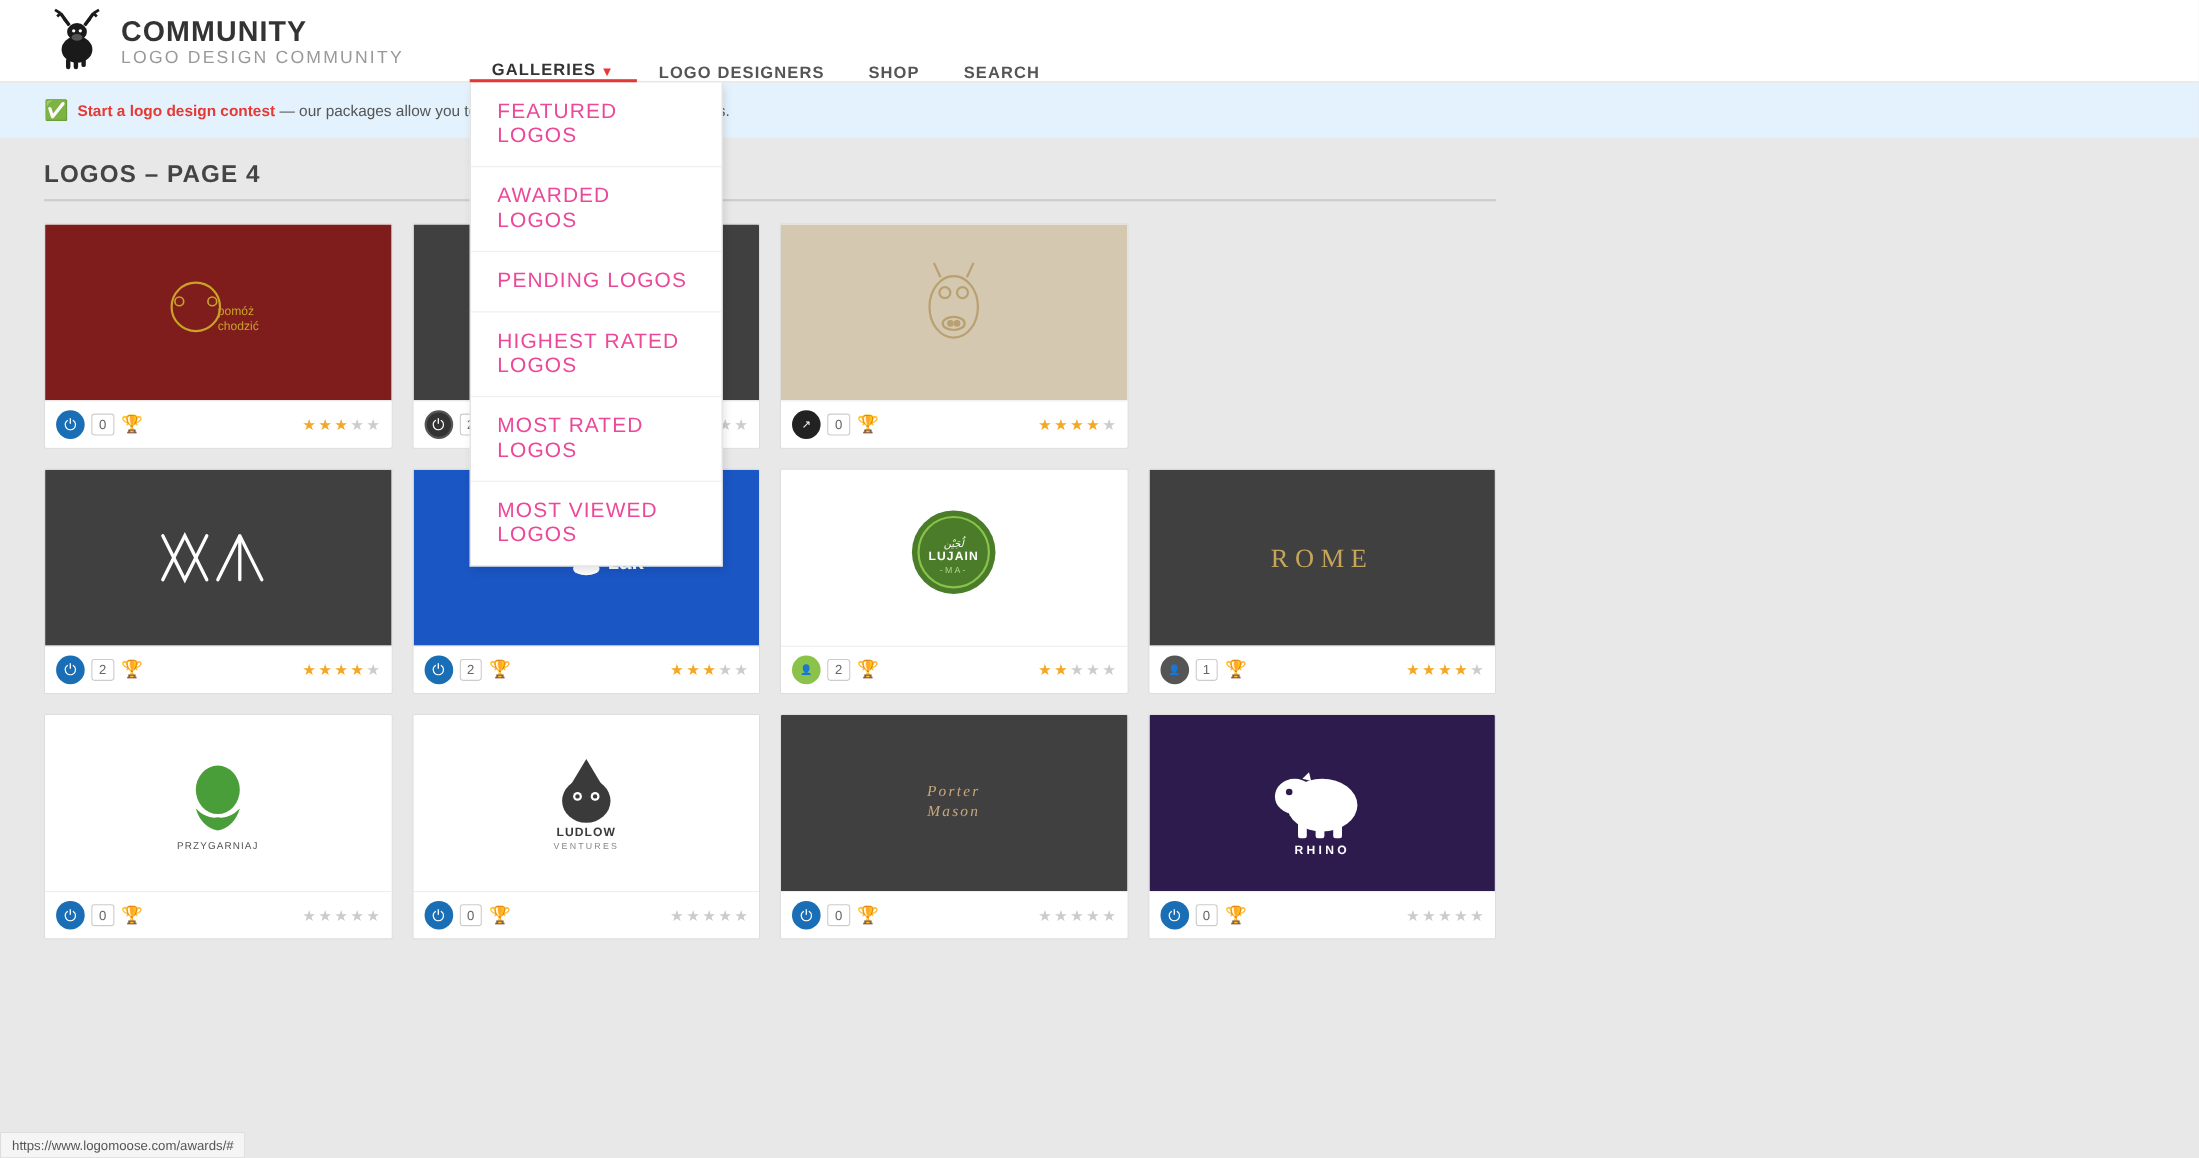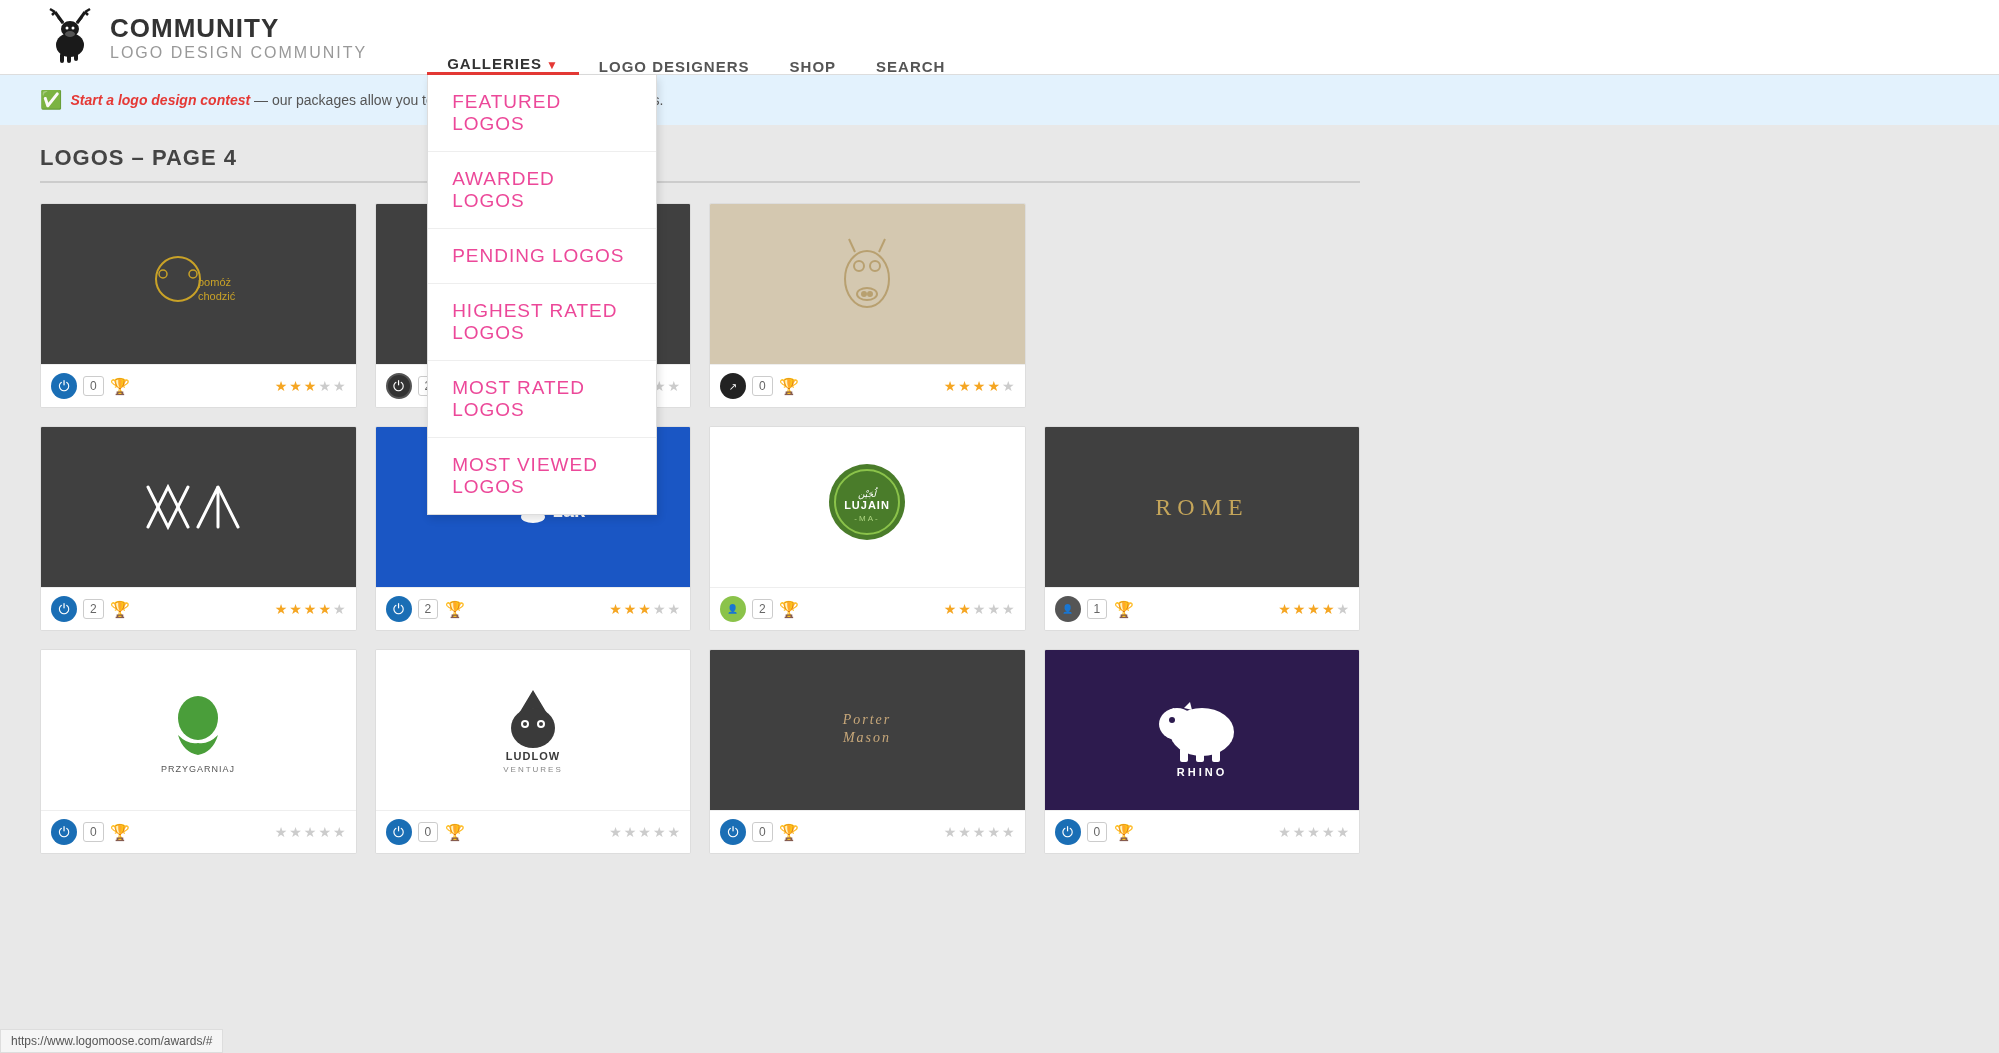--- a/index.html
+++ b/index.html
@@ -103,21 +103,20 @@
       font-size: 14px;
     }
     .banner-icon {
       color: #e53935;
       font-size: 18px;
     }
     .banner-text a {
       color: #e53935;
       font-weight: 700;
       text-decoration: none;
-      font-style: italic;
     }
     .banner-text span {
       color: #555;
     }
 
     
     .main-content {
       padding: 20px 40px;
       max-width: 1400px;
     }
@@ -210,21 +209,21 @@
       left: 0;
       background: #f5f5f5;
       border: 1px solid #ddd;
       padding: 4px 10px;
       font-size: 12px;
       color: #555;
       z-index: 500;
       max-width: 500px;
       text-align: center;
     }
-    .bg-purple { background: #404040; }
+    .bg-purple { background: #7f1d1d; }
     .bg-black { background: #404040; }
     .bg-white { background: #fff; }
   </style>
 </head>
 <body>
 
 <div class="header">
   <a class="logo-area">
 
     <svg class="logo-icon" viewBox="0 0 60 60">

